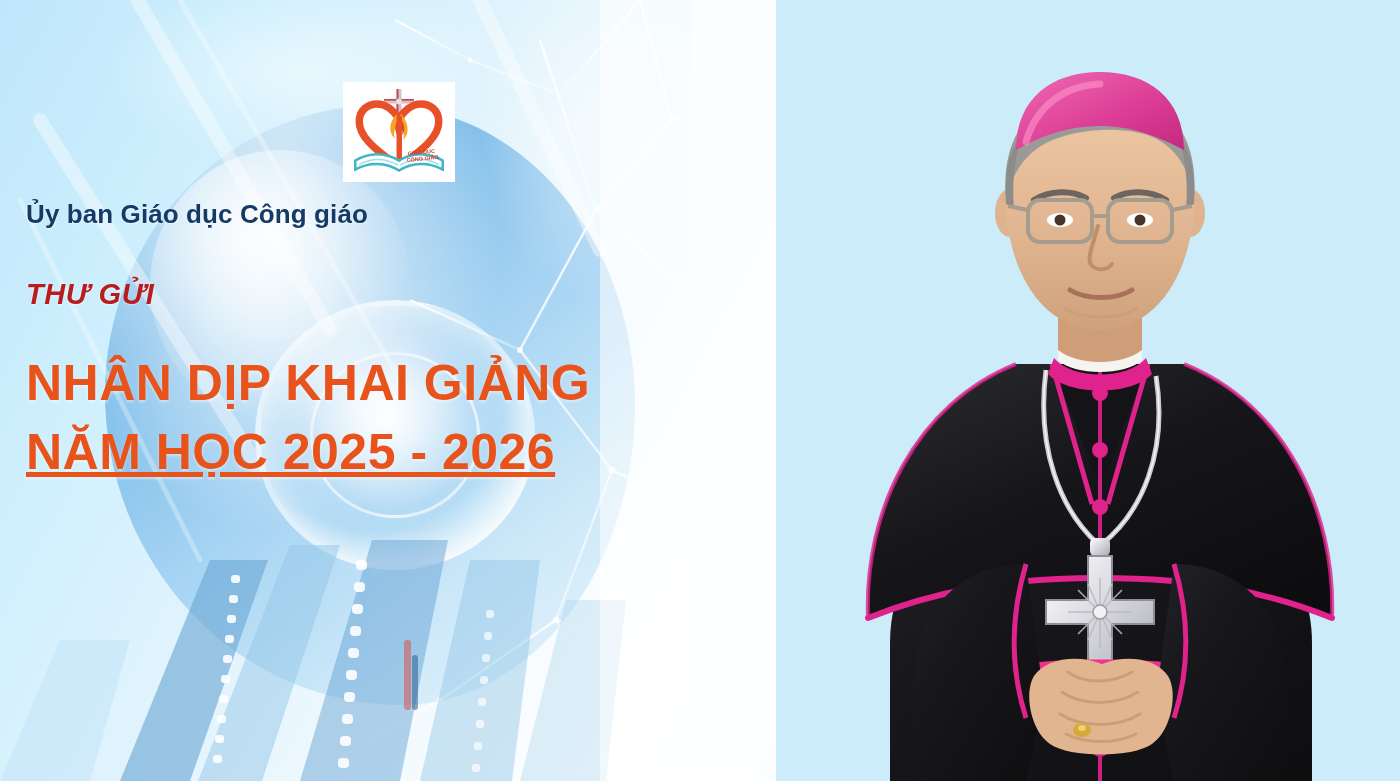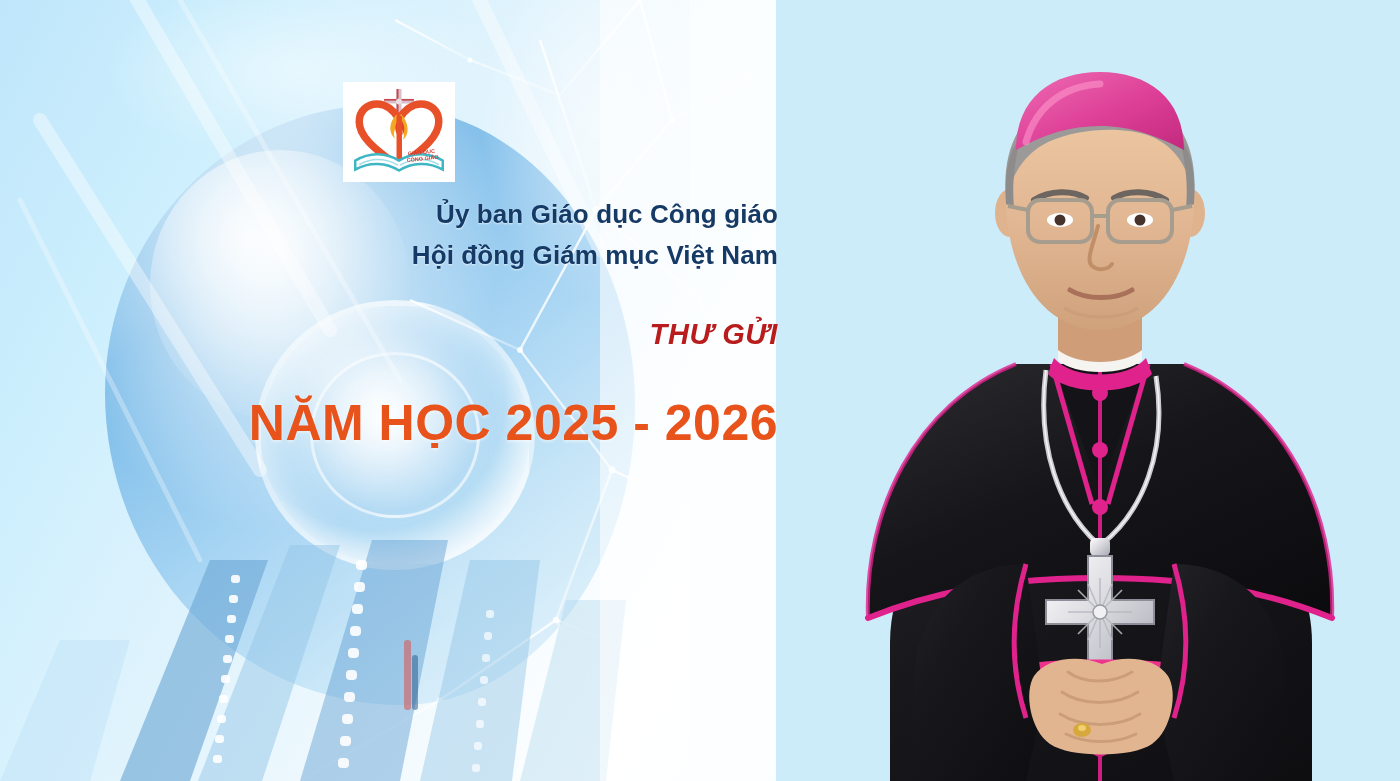--- a/index.html
+++ b/index.html
@@ -78,23 +78,23 @@
     left: 343px; top: 82px;
     width: 112px; height: 100px;
     background: #ffffff;
     display: flex; align-items: center; justify-content: center;
   }
   .logo-card svg { width: 100px; height: 92px; display:block; }
 
   
   .text-col {
     position: absolute;
-    left: 18px; top: 196px;
+    left: 26px; top: 196px;
     width: 760px;
-    text-align: right;
+    text-align: left;
   }
   .org-line {
     color: #163a66;
     font-weight: 700;
     font-size: 26px;
     letter-spacing: .1px;
     line-height: 1.45;
     text-shadow: 0 1px 2px rgba(255,255,255,.65);
   }
   .org-line.l2 { margin-top: 3px; }
@@ -119,21 +119,21 @@
   }
   .headline {
     margin-top: 46px;
     color: #e8531c;
     font-weight: 700;
     font-size: 50px;
     letter-spacing: .5px;
     line-height: 1.04;
     text-shadow: 0 2px 3px rgba(255,255,255,.45);
   }
-  .headline.l2 { margin-top: 46px; }
+  .headline.l2 { margin-top: 17px; text-decoration: underline; }
 
   
   .portrait {
     position: absolute;
     left: 820px; top: 58px;
     width: 560px; height: 723px;
   }
   .portrait svg { width: 100%; height: 100%; display:block; }
 </style>
 </head>
@@ -291,24 +291,24 @@
         <path d="M102 159 C 126 146, 154 144, 180 158" fill="none" stroke="#9fdfe7" stroke-width="3"></path>
       </g>
 
       <text x="118" y="140" font-family="'Liberation Sans', sans-serif" font-size="11" font-weight="bold" fill="#d8342a" transform="rotate(-6 118 140)">GIÁO DỤC</text>
       <text x="116" y="153" font-family="'Liberation Sans', sans-serif" font-size="11" font-weight="bold" fill="#d8342a" transform="rotate(-6 116 153)">CÔNG GIÁO</text>
     </svg>
   </div>
 
   <div class="text-col">
     <div class="org-line">Ủy ban Giáo dục Công giáo</div>
-    <div class="org-line l2">Hội đồng Giám mục Việt Nam</div>
 
     <div class="sub1">THƯ GỬI</div>
 
+    <div class="headline">NHÂN DỊP KHAI GIẢNG</div>
     <div class="headline l2">NĂM HỌC 2025 - 2026</div>
   </div>
 
   <div class="portrait">
     <svg viewBox="0 0 560 723">
       <defs>
         <linearGradient id="cassock" x1="0" y1="0" x2="1" y2="1">
           <stop offset="0%" stop-color="#232226"></stop>
           <stop offset="35%" stop-color="#18171b"></stop>
           <stop offset="100%" stop-color="#0e0d10"></stop>

